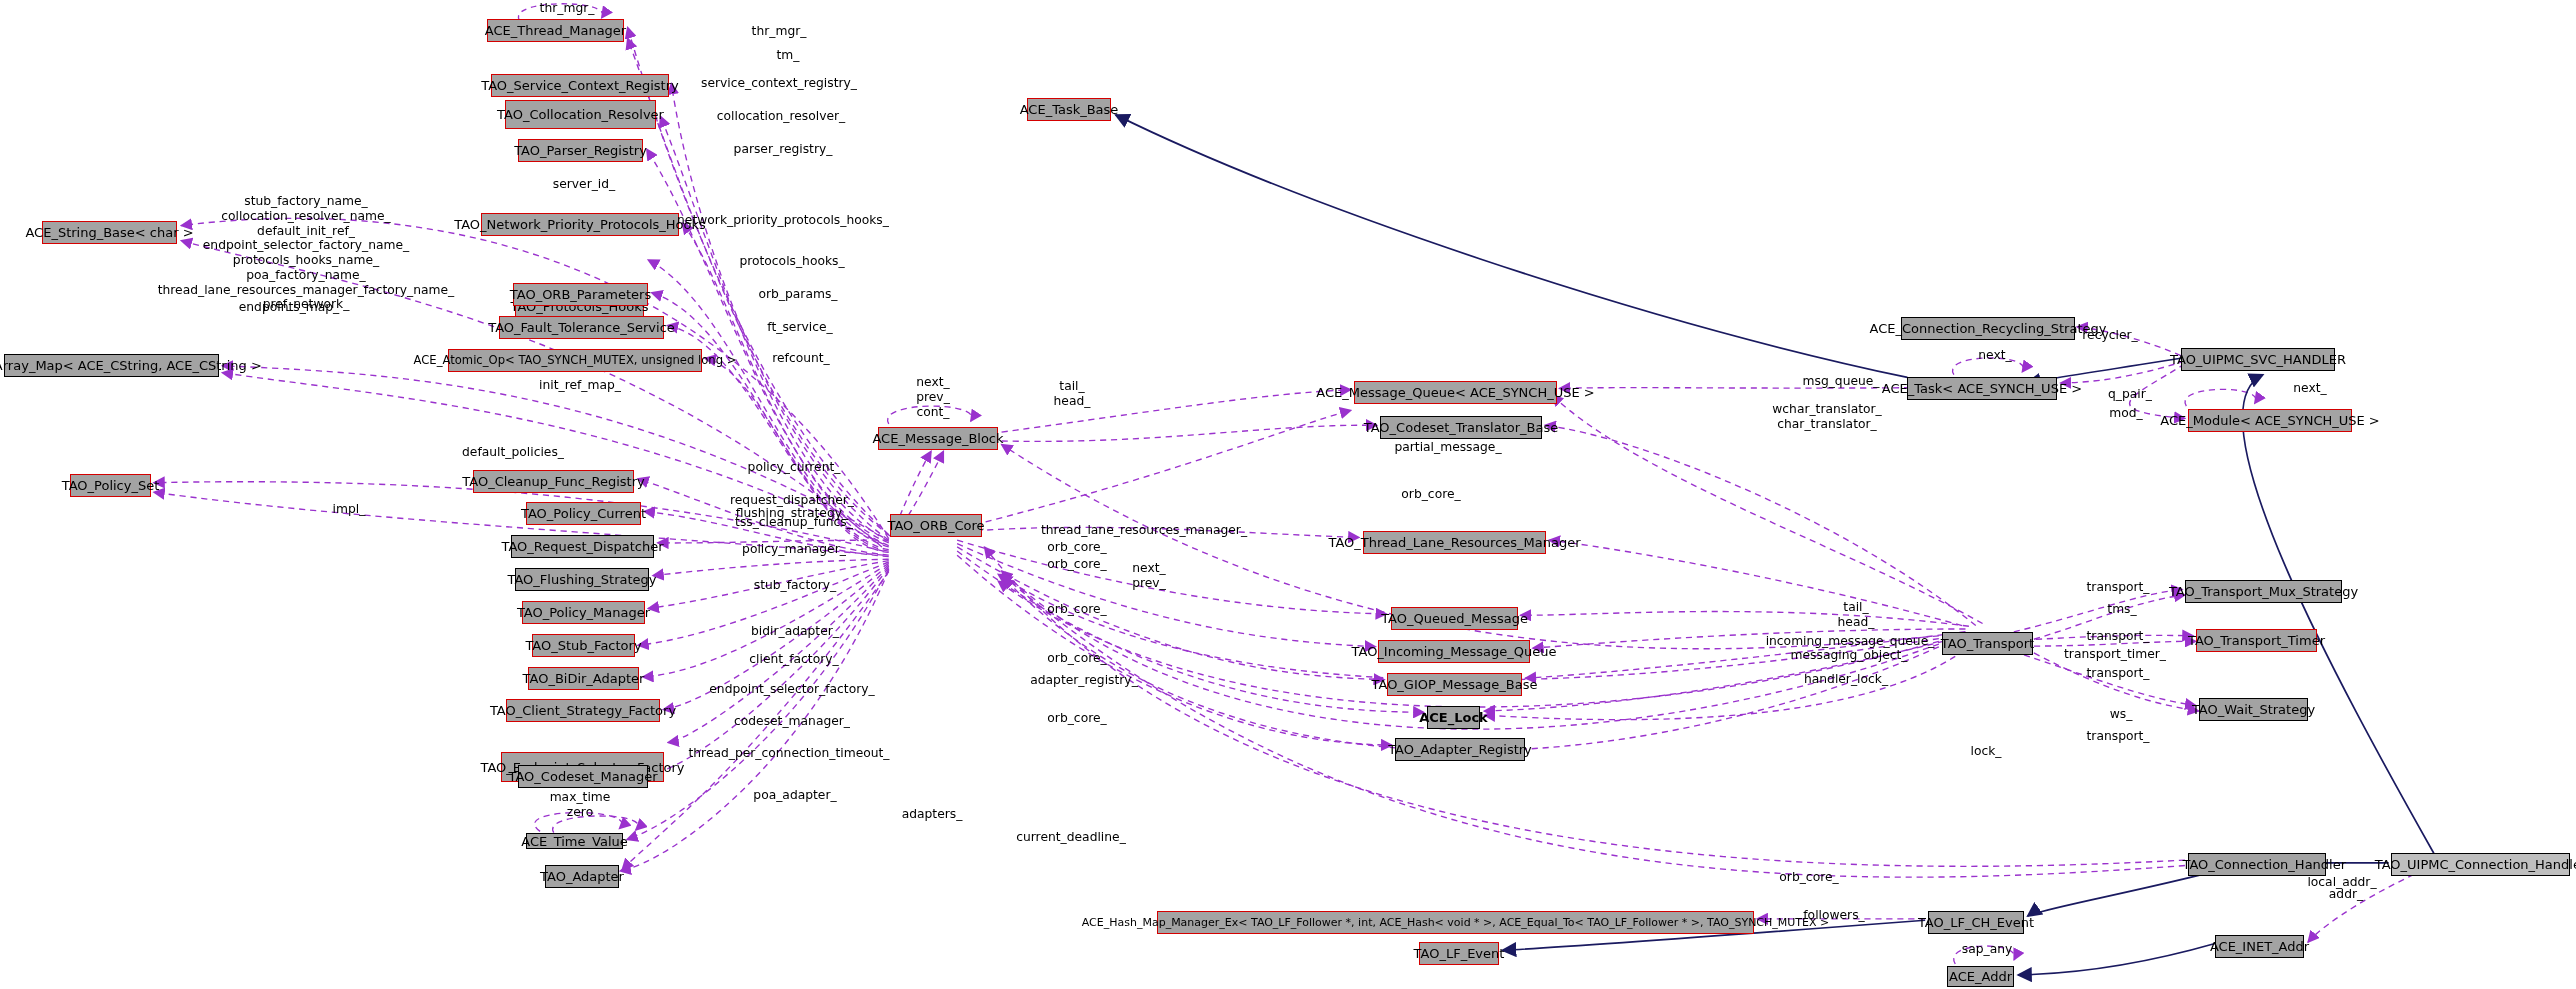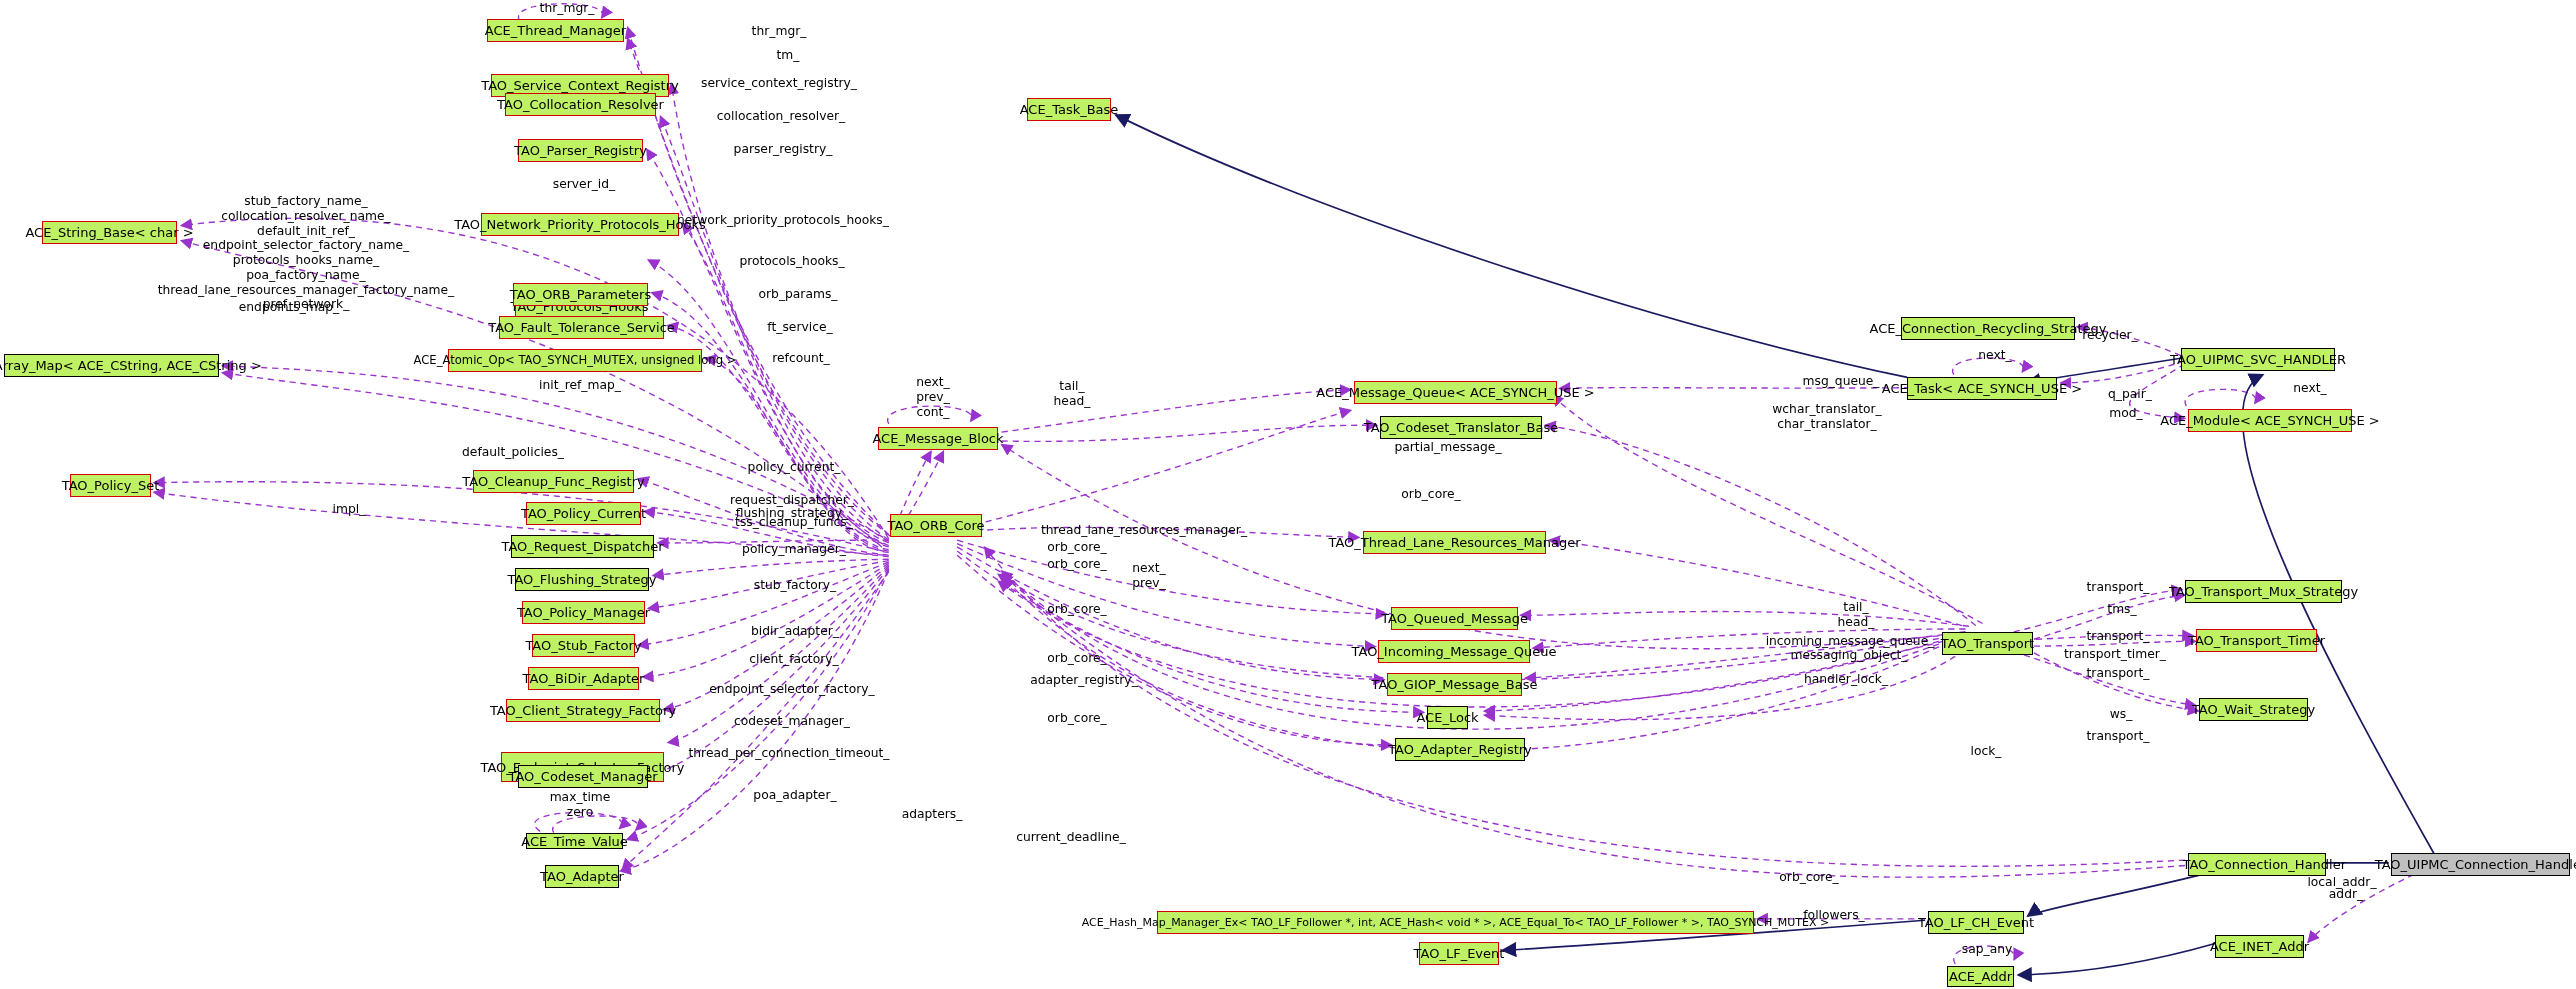--- a/index.html
+++ b/index.html
@@ -5,21 +5,21 @@
 <style>
   html,body{margin:0;padding:0;background:#ffffff;}
   body{font-family:"DejaVu Sans","Liberation Sans",sans-serif;}
   #canvas{position:relative;width:2576px;height:990px;background:#fff;overflow:hidden;}
   svg#edges{position:absolute;left:0;top:0;width:2576px;height:990px;pointer-events:none;}
 
   .node{
     position:absolute;
     box-sizing:border-box;
     border:1.4px solid #000000;
-    background:#bef264;
+    background:#a3a3a3;
     color:#000000;
     display:flex;align-items:center;justify-content:center;
     white-space:nowrap;
     font-size:13px;
     line-height:1;
     padding:0 5.5px;
     letter-spacing:0px;
   }
   .node.red{border-color:#d40000;}
   .node.grey{background:#bfbfbf;border-color:#000000;}
@@ -149,21 +149,21 @@
       <path d="M3190,524 C3100,538 3010,552 2965,560"></path>
       <path d="M2790,552 C2400,470 1900,300 1632,168"></path>
       <path d="M3494,1262 C3440,1262 3380,1262 3308,1262"></path>
       <path d="M3240,1380 C3100,1420 3000,1425 2952,1426"></path>
       <path d="M3280,1264 C3150,1300 2980,1330 2966,1340"></path>
       <path d="M2816,1346 C2500,1370 2300,1385 2198,1390"></path>
     </g>
   </svg>
 <div class="node red" style="left: 487px; top: 19px; width: 137px; height: 23px;">ACE_Thread_Manager</div>
     <div class="node red" style="left: 491px; top: 74px; width: 178px; height: 23px;">TAO_Service_Context_Registry</div>
-    <div class="node red" style="left: 505px; top: 93px; width: 151px; height: 23px;">TAO_Collocation_Resolver</div>
+    <div class="node red" style="left: 505px; top: 100px; width: 151px; height: 29px;">TAO_Collocation_Resolver</div>
     <div class="node red" style="left: 518px; top: 139px; width: 125px; height: 23px;">TAO_Parser_Registry</div>
     <div class="node red" style="left: 42px; top: 221px; width: 135px; height: 23px;">ACE_String_Base&lt; char &gt;</div>
     <div class="node red" style="left: 481px; top: 213px; width: 198px; height: 23px;">TAO_Network_Priority_Protocols_Hooks</div>
     <div class="node red" style="left: 515px; top: 250px; width: 129px; height: 23px; margin-top: 45px;">TAO_Protocols_Hooks</div>
     <div class="node red" style="left: 513px; top: 283px; width: 135px; height: 23px;">TAO_ORB_Parameters</div>
     <div class="node red" style="left: 499px; top: 316px; width: 165px; height: 23px;">TAO_Fault_Tolerance_Service</div>
     <div class="node red small" style="left: 448px; top: 349px; width: 254px; height: 23px;">ACE_Atomic_Op&lt; TAO_SYNCH_MUTEX, unsigned long &gt;</div>
     <div class="node " style="left: 4.1px; top: 354px; width: 215px; height: 23px;">ACE_Array_Map&lt; ACE_CString, ACE_CString &gt;</div>
     <div class="node red" style="left: 1354px; top: 381px; width: 203px; height: 23px;">ACE_Message_Queue&lt; ACE_SYNCH_USE &gt;</div>
     <div class="node " style="left: 1901px; top: 317px; width: 174px; height: 23px;">ACE_Connection_Recycling_Strategy</div>
@@ -184,21 +184,21 @@
     <div class="node red" style="left: 506px; top: 699px; width: 154px; height: 23px;">TAO_Client_Strategy_Factory</div>
     <div class="node red" style="left: 501px; top: 752px; width: 163px; height: 30px;">TAO_Endpoint_Selector_Factory</div>
     <div class="node " style="left: 518px; top: 765px; width: 130px; height: 23px;">TAO_Codeset_Manager</div>
     <div class="node " style="left: 526px; top: 833px; width: 97px; height: 16px;">ACE_Time_Value</div>
     <div class="node " style="left: 545px; top: 865px; width: 74px; height: 23px;">TAO_Adapter</div>
     <div class="node red" style="left: 890px; top: 514px; width: 92px; height: 23px;">TAO_ORB_Core</div>
     <div class="node red" style="left: 1363px; top: 531px; width: 183px; height: 23px;">TAO_Thread_Lane_Resources_Manager</div>
     <div class="node red" style="left: 1391px; top: 607px; width: 127px; height: 23px;">TAO_Queued_Message</div>
     <div class="node red" style="left: 1378px; top: 640px; width: 152px; height: 23px;">TAO_Incoming_Message_Queue</div>
     <div class="node red" style="left: 1387px; top: 673px; width: 135px; height: 23px;">TAO_GIOP_Message_Base</div>
-    <div class="node " style="left: 1427px; top: 706px; width: 41px; height: 23px;">ACE_Lock</div>
+    <div class="node " style="left: 1427px; top: 706px; width: 53px; height: 23px; font-weight: bold;">ACE_Lock</div>
     <div class="node " style="left: 1395px; top: 738px; width: 130px; height: 23px;">TAO_Adapter_Registry</div>
     <div class="node " style="left: 1942px; top: 632px; width: 91px; height: 23px;">TAO_Transport</div>
     <div class="node " style="left: 2185px; top: 580px; width: 157px; height: 23px;">TAO_Transport_Mux_Strategy</div>
     <div class="node red" style="left: 2196px; top: 629px; width: 121px; height: 23px;">TAO_Transport_Timer</div>
     <div class="node " style="left: 2199px; top: 698px; width: 109px; height: 23px;">TAO_Wait_Strategy</div>
     <div class="node " style="left: 2188px; top: 853px; width: 138px; height: 23px; padding-left: 20px;">TAO_Connection_Handler</div>
     <div class="node grey" style="left: 2391px; top: 853px; width: 179px; height: 23px;">TAO_UIPMC_Connection_Handler</div>
     <div class="node red tiny" style="left: 1157px; top: 911px; width: 597px; height: 23px;">ACE_Hash_Map_Manager_Ex&lt; TAO_LF_Follower *, int, ACE_Hash&lt; void * &gt;, ACE_Equal_To&lt; TAO_LF_Follower * &gt;, TAO_SYNCH_MUTEX &gt;</div>
     <div class="node " style="left: 1928px; top: 911px; width: 96px; height: 23px;">TAO_LF_CH_Event</div>
     <div class="node " style="left: 2215px; top: 935px; width: 89px; height: 23px;">ACE_INET_Addr</div>

